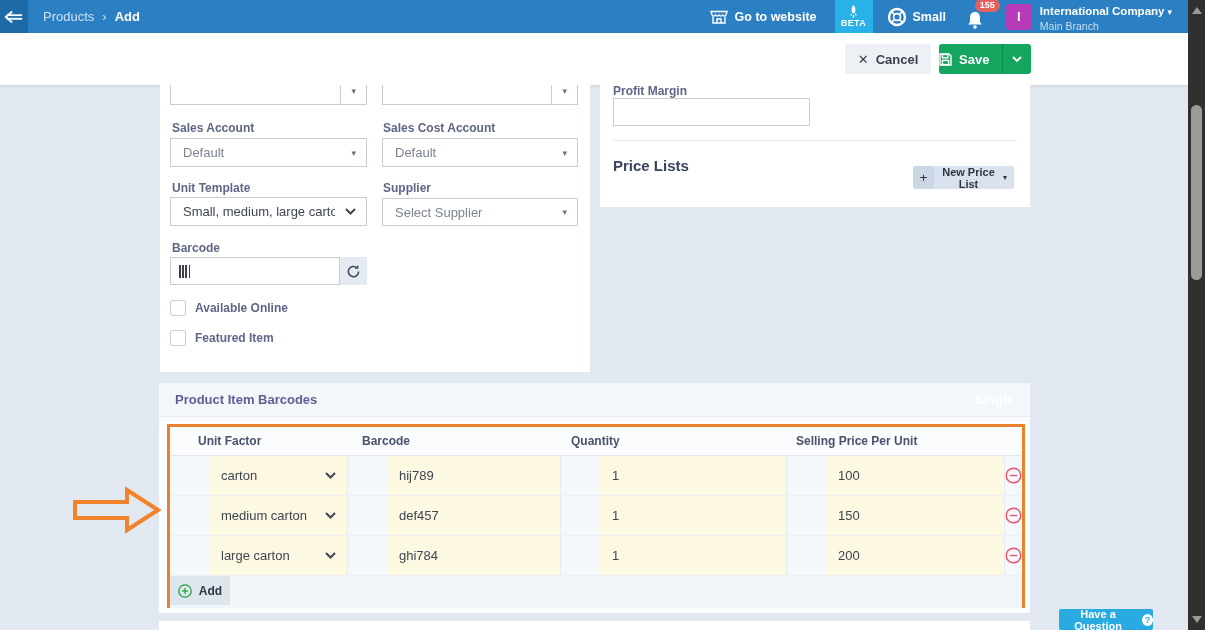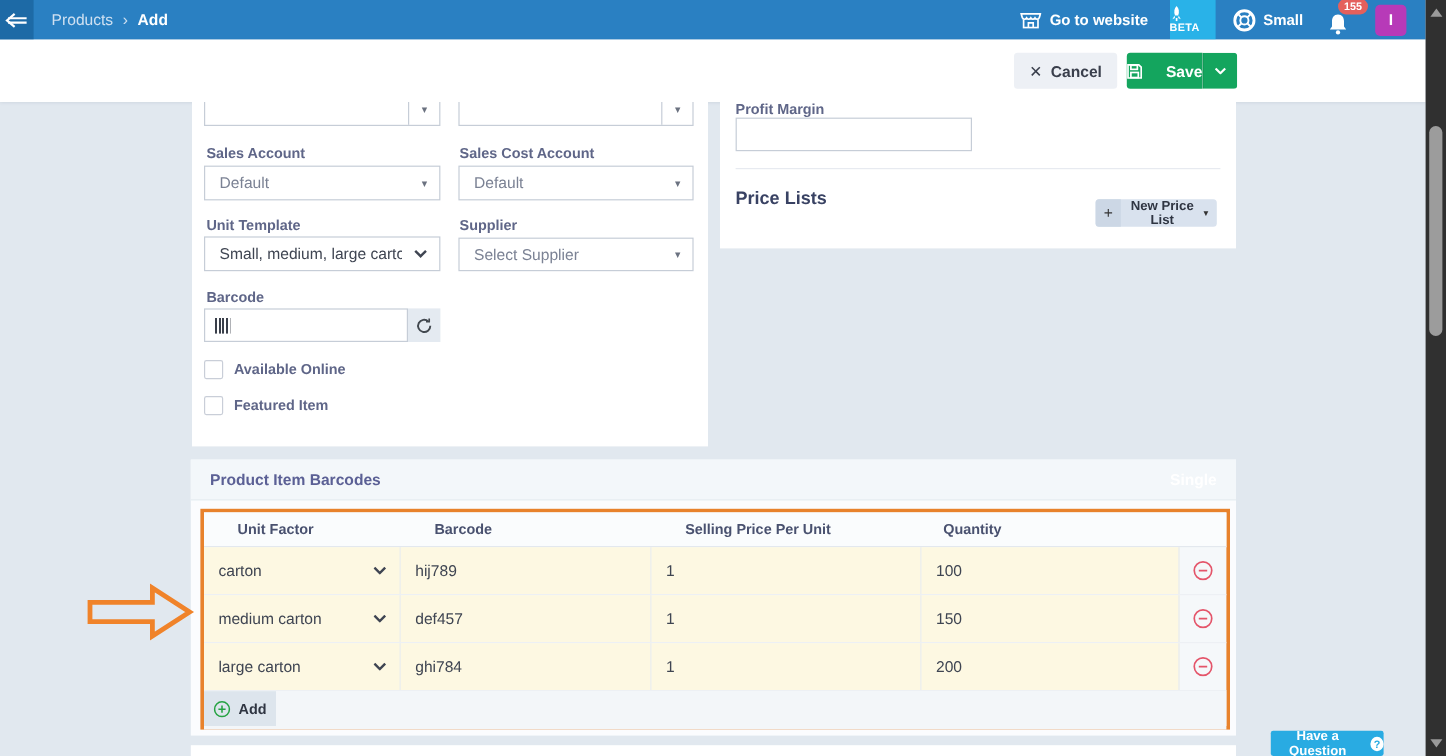--- a/index.html
+++ b/index.html
@@ -18,21 +18,21 @@
     position:absolute; top:0; left:0; width:1188px; height:33px;
     background:#2a80c2; display:flex; align-items:center;
   }
   .back-btn { width:28px; height:33px; background:#1d6aa6; display:flex; align-items:center; justify-content:center; cursor:pointer; }
   .breadcrumb { margin-left:15px; font-size:13px; color:#cfe0f1; display:flex; align-items:center; gap:8px; }
   .breadcrumb .crumb-page { color:#ffffff; font-weight:bold; }
   .topbar-right { margin-left:auto; display:flex; align-items:center; height:100%; }
   .goweb { display:flex; align-items:center; gap:7px; color:#fff; font-size:12.5px; font-weight:bold; margin-right:18px; cursor:pointer; }
   .beta-badge {
     width:38px; height:33px; background:#29b2e8; color:#fff;
-    display:flex; flex-direction:column; justify-content:center;
+    display:flex; flex-direction:column; align-items:center; justify-content:center;
     font-size:9px; font-weight:bold; letter-spacing:.3px; cursor:pointer;
   }
   .help-btn { display:flex; align-items:center; gap:6px; color:#fff; font-size:12.5px; font-weight:bold; margin:0 0 0 14px; cursor:pointer; }
   .bell-wrap { position:relative; margin:0 22px 0 20px; cursor:pointer; padding-top:8px; }
   .bell-badge {
     position:absolute; top:-4px; left:9px;
     background:#e4605c; color:#fff; font-size:9px; font-weight:bold;
     padding:2px 5px; border-radius:8px; line-height:1;
   }
   .account { display:flex; align-items:center; gap:8px; margin-right:16px; cursor:pointer; }
@@ -54,21 +54,21 @@
     position:absolute; left:845px; top:11px; width:86px; height:30px;
     background:#edf0f5; border-radius:3px; border:0;
     font-family:inherit; font-size:13px; font-weight:bold; color:#3a3f4c;
     display:flex; align-items:center; justify-content:center; gap:7px; cursor:pointer;
   }
   .cancel-x { font-size:13px; font-weight:normal; }
   .save-group { position:absolute; left:939px; top:11px; height:30px; display:flex; }
   .save-btn {
     width:63px; height:30px; background:#14a55e; border:0; border-radius:3px 0 0 3px;
     color:#fff; font-family:inherit; font-size:13px; font-weight:bold;
-    display:flex; align-items:center; justify-content:space-between; gap:7px; cursor:pointer;
+    display:flex; align-items:center; justify-content:flex-start; gap:7px; cursor:pointer;
   }
   .save-caret-btn {
     width:29px; height:30px; background:#14a55e; border:0; border-radius:0 3px 3px 0;
     border-left:1px solid rgba(0,0,0,.18); color:#fff; cursor:pointer;
     display:flex; align-items:center; justify-content:center;
   }
 
   
   .card { position:absolute; background:#fff; }
   .card-left  { left:160px; top:85px;  width:430px; height:287px; overflow:hidden; }
@@ -135,21 +135,21 @@
     position:absolute; left:8px; top:41px; width:858px; height:184px;
     border:3px solid #e8822c; background:#f5f8fa;
   }
   .tbl { width:100%; font-size:13px; }
   .tbl-header { display:flex; height:29px; background:#fafcfd; border-bottom:1px solid #e3e8ee; }
   .th { font-weight:bold; font-size:12px; color:#49516f; line-height:29px; padding-left:28px; }
   .c-unit { width:164px; } .c-bar { width:209px; } .c-qty { width:225px; } .c-price { width:215px; } .c-del { flex:1; }
   .tbl-row { display:flex; height:40px; border-bottom:1px solid #edf0f4; }
   .td {
     background:#fdf8e2; border-right:1px solid #e7ebf0;
-    display:flex; align-items:center; padding-left:12px; color:#3f4552;
+    display:flex; align-items:center; padding-left:12px; color:#3f4552;margin-left:39px;
   }
   .td.unit-sel { justify-content:space-between; padding-right:11px; cursor:pointer; }
   .td-del { flex:1; background:transparent; display:flex; align-items:center; justify-content:center; cursor:pointer; }
   .add-row { height:32px; display:flex; align-items:flex-start; background:#f3f6f9; }
   .add-btn {
     width:60px; height:29px; background:#dde5ed; border:0; cursor:pointer;
     display:flex; align-items:center; justify-content:center; gap:7px;
     font-family:inherit; font-size:12px; font-weight:bold; color:#2f3542;
   }
 
@@ -234,20 +234,26 @@
       <span>
         <svg width="18" height="19" viewBox="0 0 18 19" fill="#fff">
           <path d="M9 1 C5.6 1 4 3.6 4 6.8 V11 L2.2 13.6 H15.8 L14 11 V6.8 C14 3.6 12.4 1 9 1 Z"></path>
           <circle cx="9" cy="16" r="1.8"></circle>
         </svg>
       </span>
       <span class="bell-badge">155</span>
     </div>
     <div class="account">
       <div class="avatar">I</div>
+      <div class="acct-lines">
+        <div>
+          <span class="acct-name">International Company</span><span class="acct-caret">▾</span>
+        </div>
+        <div class="acct-branch">Main Branch</div>
+      </div>
     </div>
   </div>
 </div>
 
 <div class="actionbar">
   <button class="cancel-btn">
     <span class="cancel-x">✕</span>
     <span>Cancel</span>
   </button>
   <div class="save-group">
@@ -352,22 +358,22 @@
   <div class="pib-header">
     <span class="pib-title">Product Item Barcodes</span>
     <span class="pib-mode">Single</span>
   </div>
 
   <div class="orange-box">
     <div class="tbl">
       <div class="tbl-header">
         <div class="th c-unit">Unit Factor</div>
         <div class="th c-bar">Barcode</div>
+        <div class="th c-qty">Quantity</div>
         <div class="th c-price">Selling Price Per Unit</div>
-        <div class="th c-qty">Quantity</div>
         <div class="th c-del"></div>
       </div>
 
       <div class="tbl-row">
         <div class="td c-unit unit-sel">
           <span>carton</span>
           <span>
               <svg width="11" height="7" viewBox="0 0 11 7" fill="none" stroke="#3f4552" stroke-width="2">
                 <path d="M1 1 L5.5 5.5 L10 1"></path>
               </svg>

